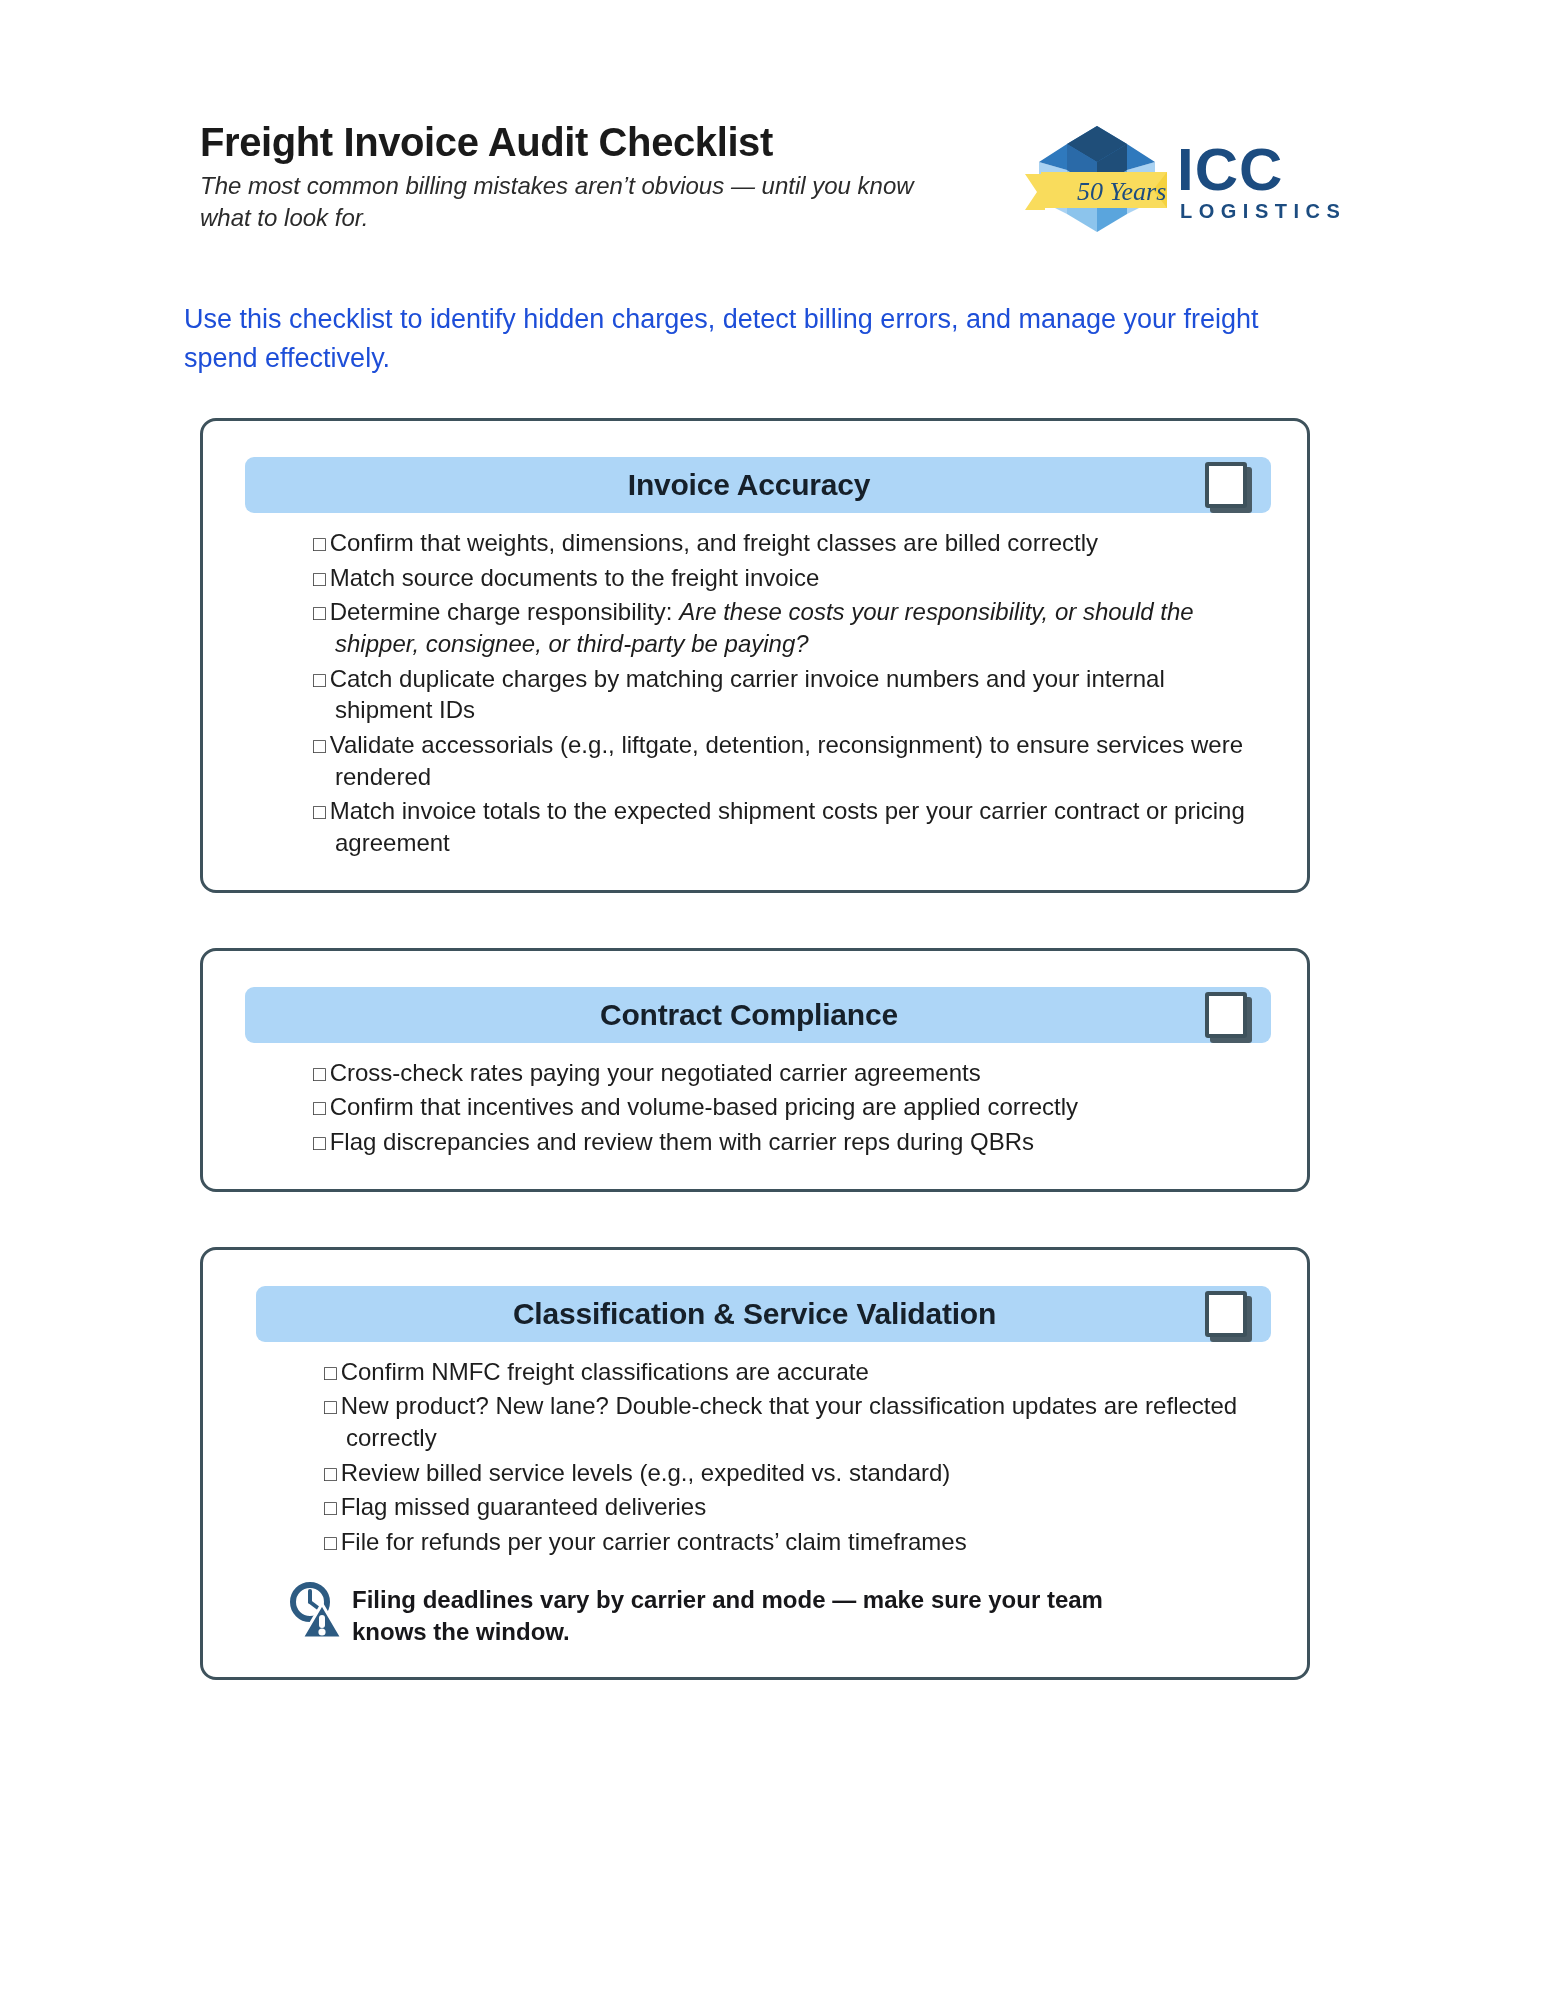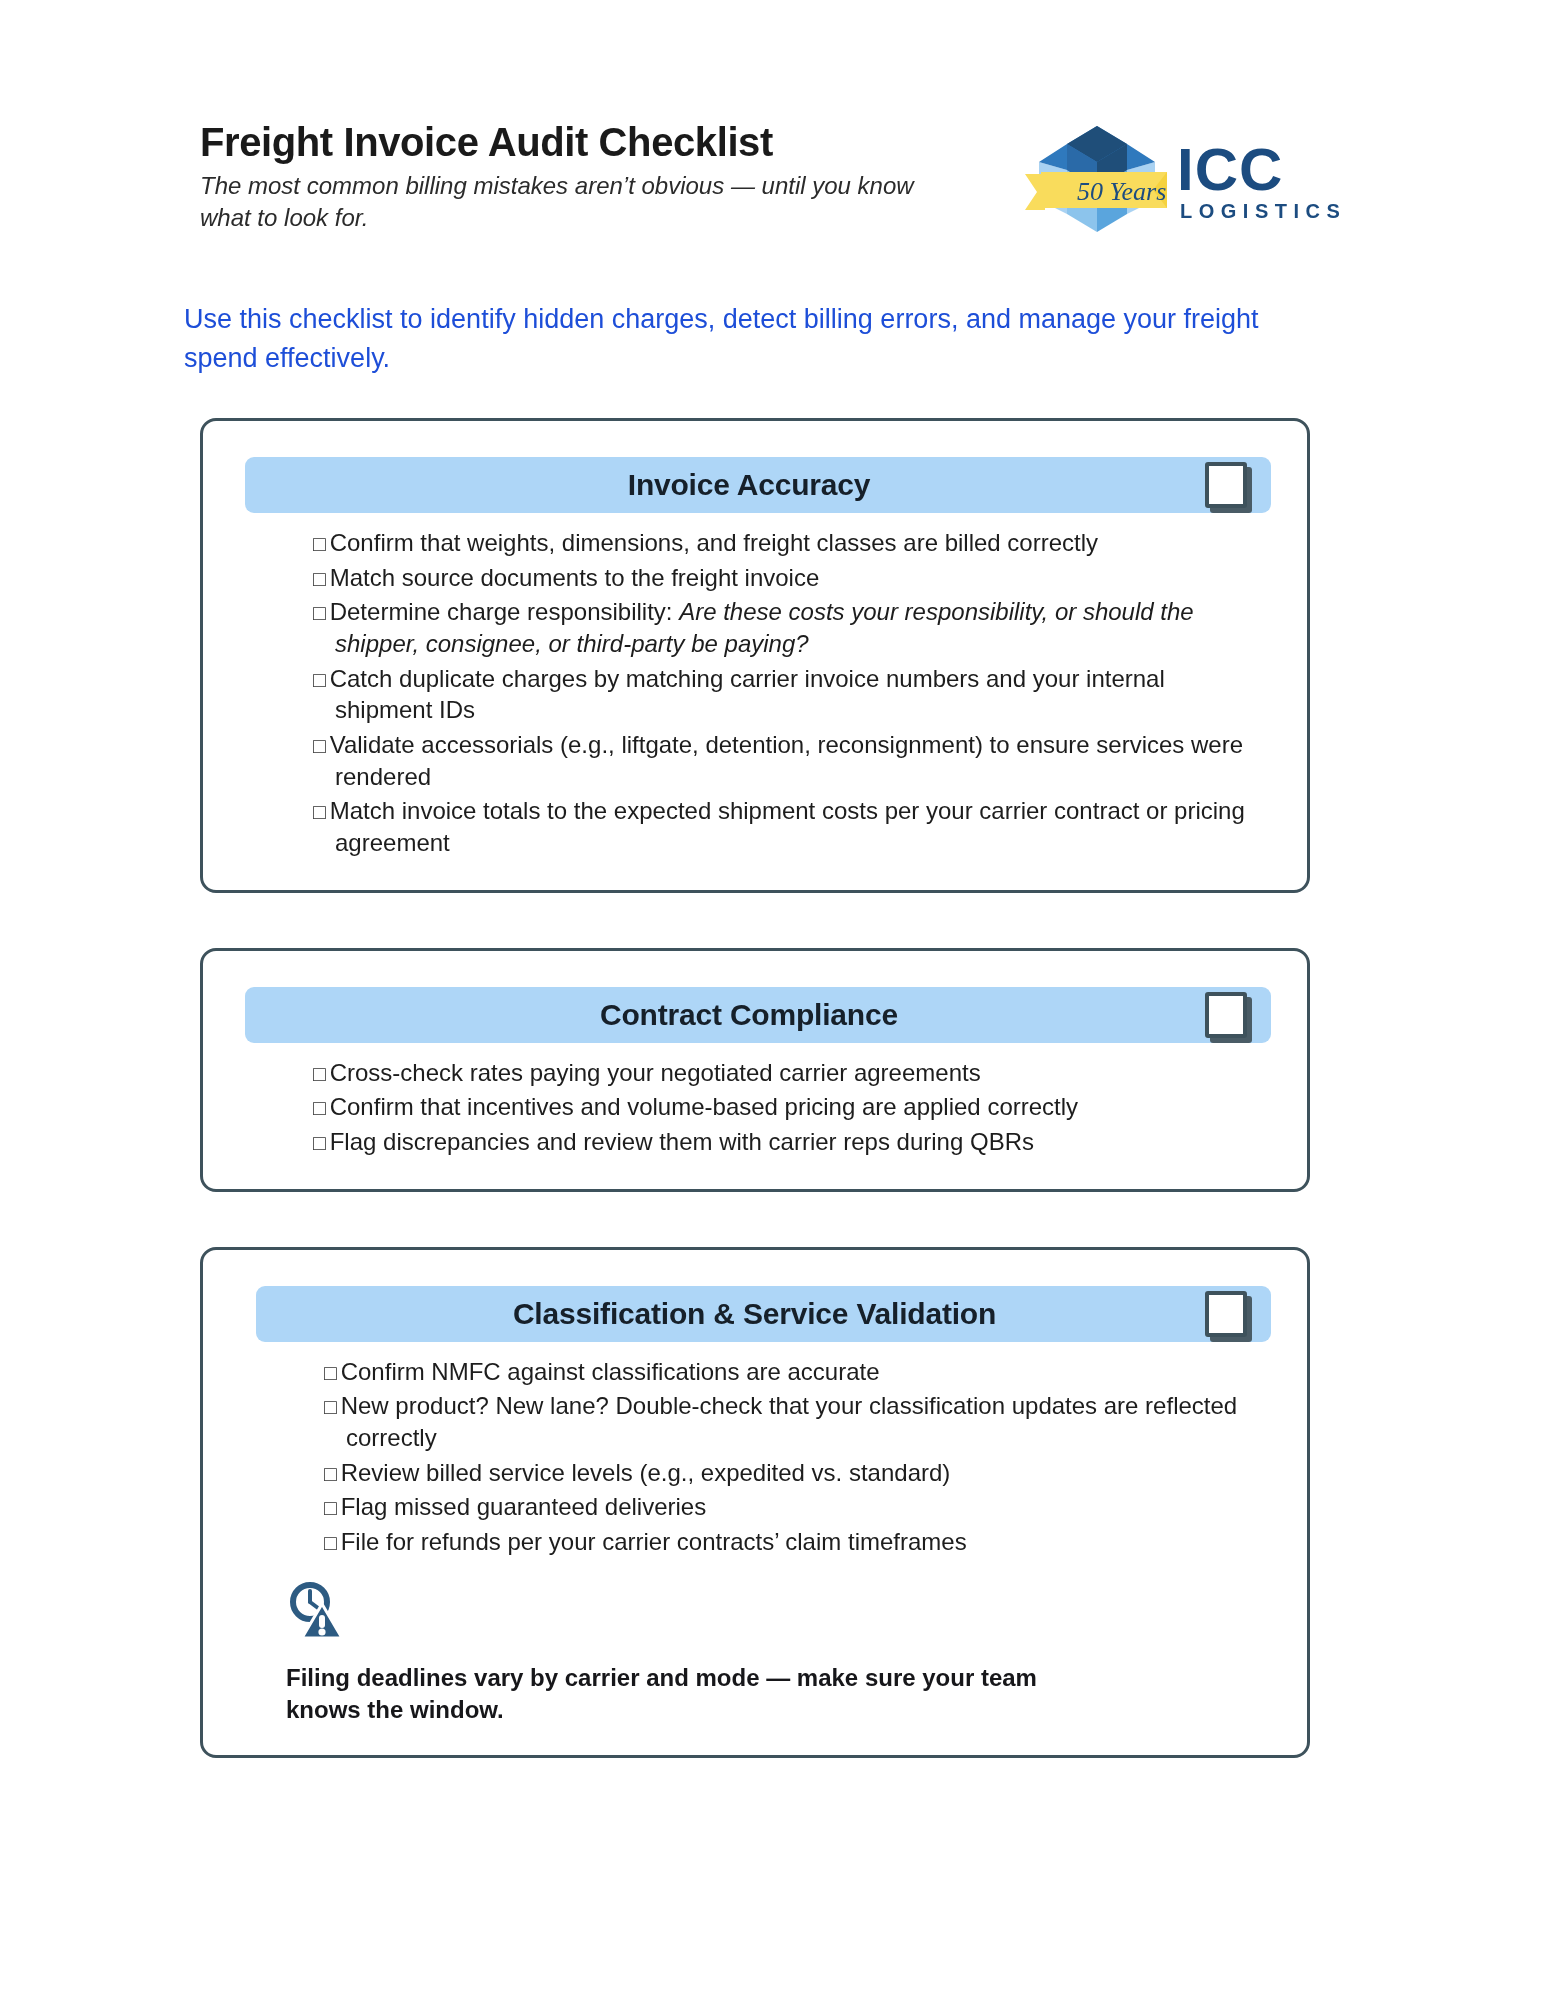--- a/index.html
+++ b/index.html
@@ -135,22 +135,21 @@
   }
   .check-item em {
     font-style: italic;
   }
 
   
   .note {
     display: flex;
     align-items: flex-start;
     margin: 22px 48px 0 72px;
-    gap: 16px;
-    flex-direction: column;
+    gap: 8px;
   }
   .note-icon {
     flex: 0 0 auto;
     width: 58px;
     height: 62px;
   }
   .note-text {
     font-size: 24px;
     font-weight: bold;
     line-height: 1.35;
@@ -228,21 +227,21 @@
         <p class="check-item"><span class="box">□</span><span>Flag discrepancies and review them with carrier reps during QBRs</span></p>
       </div>
     </div>
 
     <div class="card">
       <div class="card-header">
         <div class="card-header-title">Classification &amp; Service Validation</div>
         <div class="header-checkbox"></div>
       </div>
       <div class="card-body">
-        <p class="check-item"><span class="box">□</span><span>Confirm NMFC against classifications are accurate</span></p>
+        <p class="check-item"><span class="box">□</span><span>Confirm NMFC freight classifications are accurate</span></p>
         <p class="check-item"><span class="box">□</span><span>New product? New lane? Double-check that your classification updates are reflected correctly</span></p>
         <p class="check-item"><span class="box">□</span><span>Review billed service levels (e.g., expedited vs. standard)</span></p>
         <p class="check-item"><span class="box">□</span><span>Flag missed guaranteed deliveries</span></p>
         <p class="check-item"><span class="box">□</span><span>File for refunds per your carrier contracts’ claim timeframes</span></p>
       </div>
       <div class="note">
         <div class="note-icon">
           <svg width="58" height="62" viewBox="0 0 58 62">
             <circle cx="24" cy="22" r="17" fill="none" stroke="#2d5b82" stroke-width="6"></circle>
             <line x1="24" y1="22" x2="24" y2="11" stroke="#2d5b82" stroke-width="4" stroke-linecap="round"></line>

